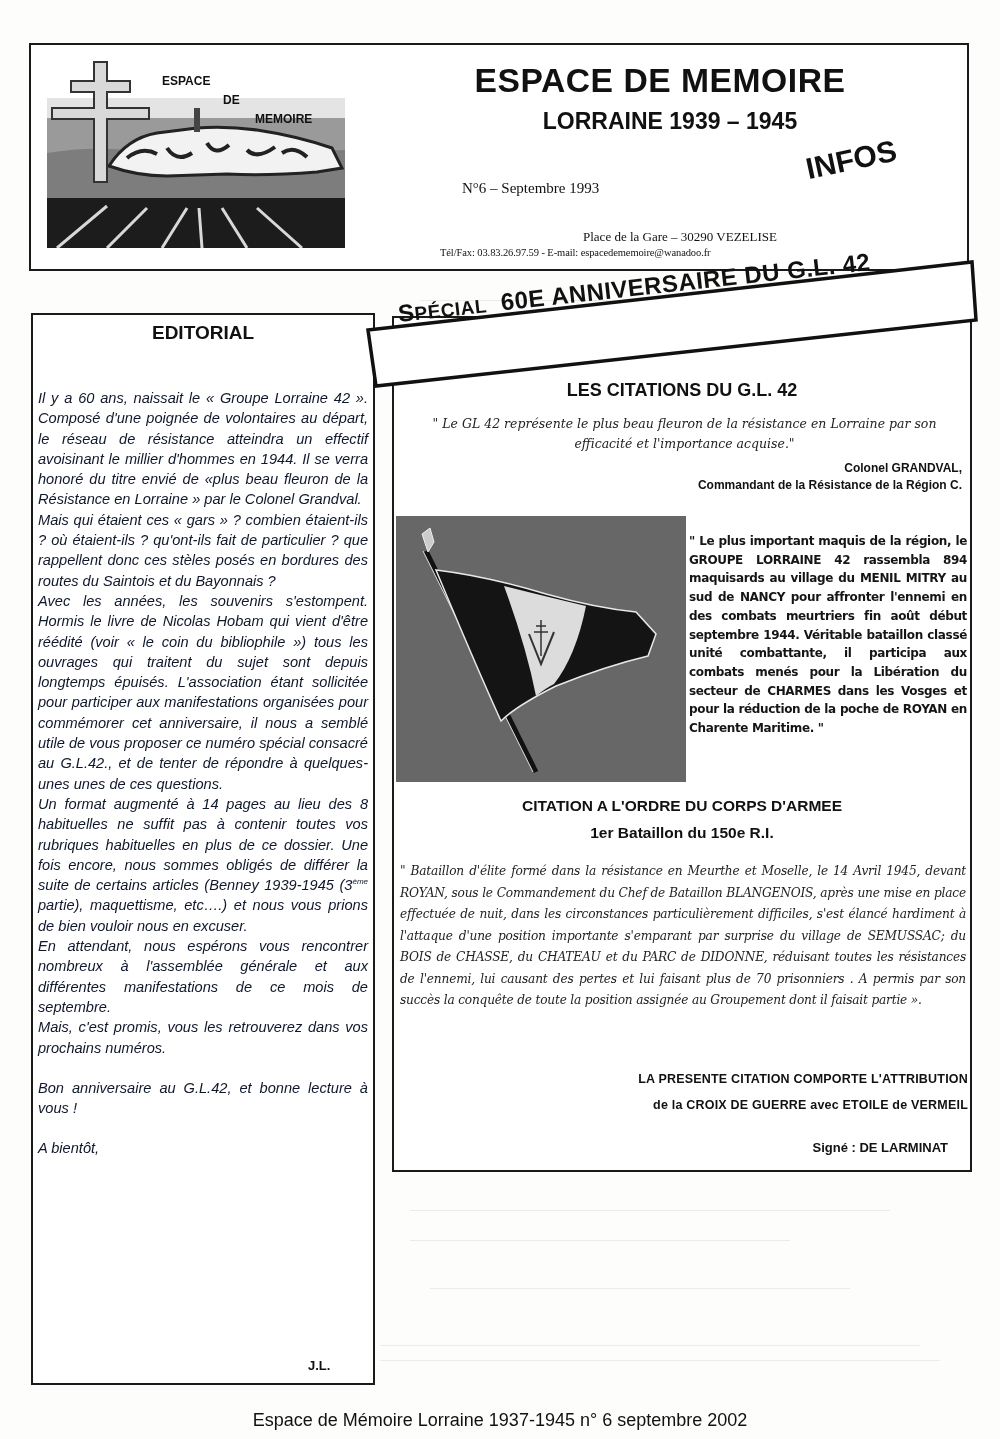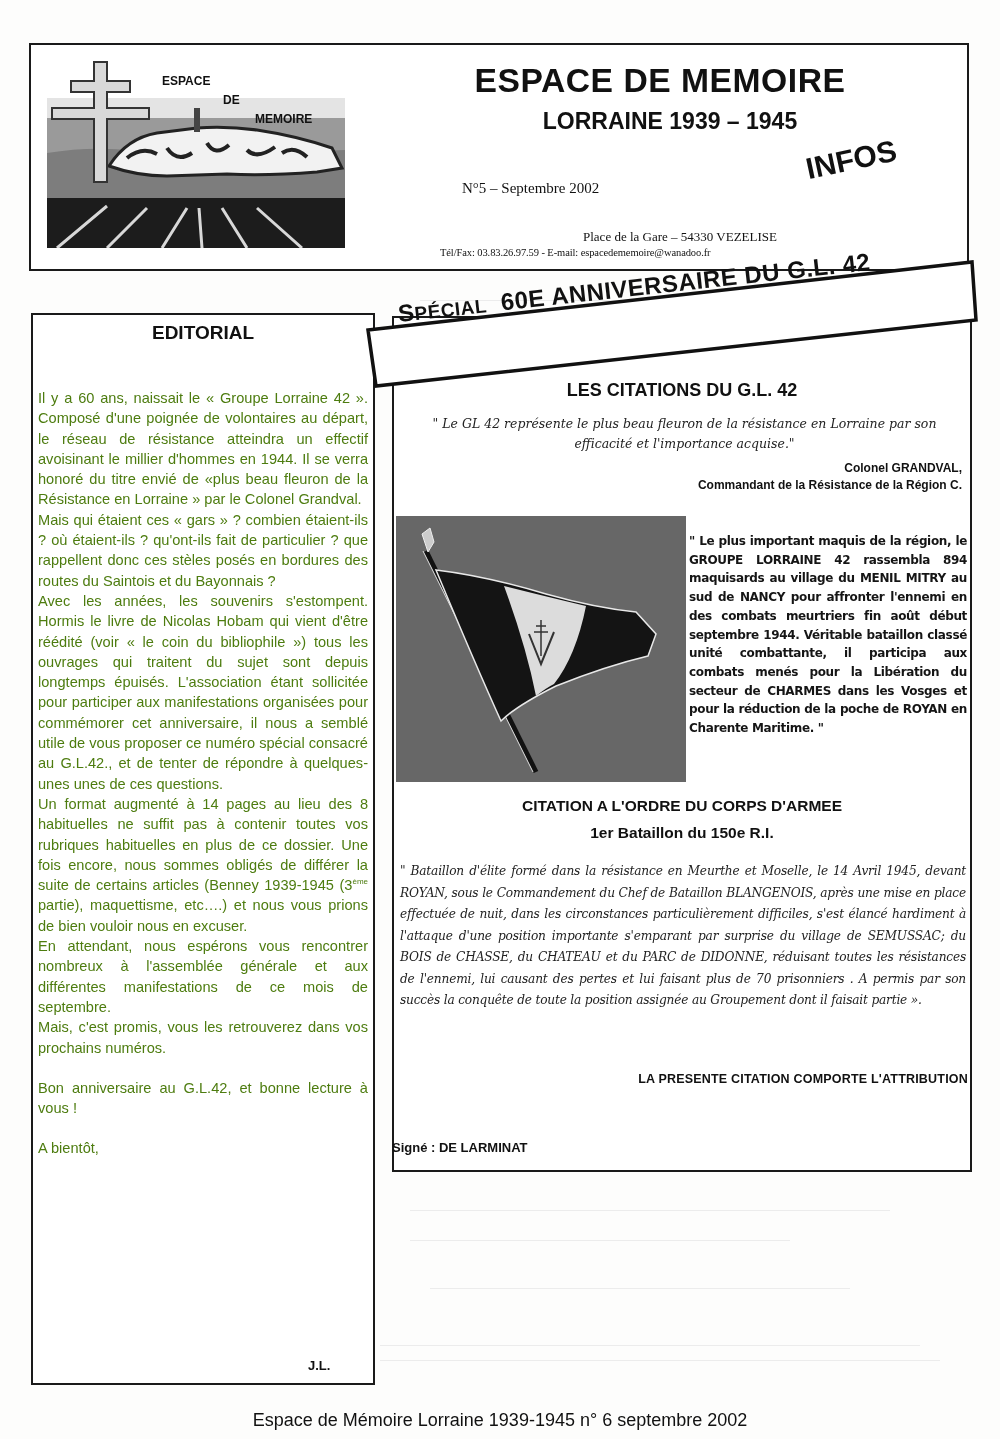--- a/index.html
+++ b/index.html
@@ -43,21 +43,22 @@
     left: 31px; top: 313px; width: 344px; height: 1072px;
     border: 2px solid #1a1a1a; box-sizing: border-box; background: #fff;
   }
   #editorial-title {
     left: 31px; top: 322px; width: 344px; text-align: center;
     font-weight: 900; font-size: 19px;
   }
   #editorial-body {
     left: 38px; top: 388px; width: 330px;
     font-size: 14.6px; line-height: 20.3px; text-align: justify; font-weight: 500;
-    color: #4d7c0f;
+    color: #0f172a;
+    font-style: italic;
   }
   #editorial-body p { margin: 0; }
   #editorial-body p.gap { margin-top: 20px; }
   #signature { left: 308px; top: 1358px; font-size: 13px; font-weight: 700; }
   sup { font-size: 8px; line-height: 0; }
   
   #special-box {
     left: 392px; top: 316px; width: 580px; height: 856px;
     border: 2px solid #1a1a1a; box-sizing: border-box; background: #fff;
   }
@@ -95,21 +96,21 @@
   }
   #citation-body {
     left: 400px; top: 861px; width: 566px; text-align: justify;
     font-size: 12.2px; line-height: 21.5px; letter-spacing: -0.2px;
   }
   #attribution {
     left: 392px; top: 1066px; width: 576px; text-align: right;
     font-weight: 900; font-size: 12.5px; line-height: 26px; letter-spacing: 0.2px;
   }
   #signed {
-    left: 392px; top: 1140px; width: 556px; text-align: left;
+    left: 392px; top: 1140px; width: 556px; text-align: right;
     font-size: 13px; font-weight: 700;
   }
   
   .ghost { background: #ececec; height: 1px; }
   #footer {
     left: 0; top: 1410px; width: 1000px; text-align: center;
     font-size: 18px; font-weight: 500;
   }
 </style>
 </head>
@@ -136,23 +137,23 @@
     <rect x="5" y="50" width="97" height="11"></rect>
     <rect x="48" y="5" width="11" height="118" stroke="none"></rect>
   </g>
   <text x="115" y="27" font-family="Liberation Sans, sans-serif" font-weight="900" font-size="12" fill="#111">ESPACE</text>
   <text x="176" y="46" font-family="Liberation Sans, sans-serif" font-weight="900" font-size="12" fill="#111">DE</text>
   <text x="208" y="65" font-family="Liberation Sans, sans-serif" font-weight="900" font-size="12" fill="#111">MEMOIRE</text>
 </svg>
 
 <div id="masthead-title" class="abs">ESPACE DE MEMOIRE</div>
 <div id="masthead-sub" class="abs">LORRAINE 1939 – 1945</div>
-<div id="issue" class="abs">N°5 – Septembre 2002</div>
+<div id="issue" class="abs">N°6 – Septembre 1993</div>
 <div id="infos" class="abs">INFOS</div>
-<div id="address" class="abs">Place de la Gare – 54330 VEZELISE</div>
+<div id="address" class="abs">Place de la Gare – 30290 VEZELISE</div>
 <div id="contact" class="abs">Tél/Fax: 03.83.26.97.59 - E-mail: espacedememoire@wanadoo.fr</div>
 
 <div id="editorial-box" class="abs"></div>
 <div id="editorial-title" class="abs">EDITORIAL</div>
 <div id="editorial-body" class="abs">
   <p>Il y a 60 ans, naissait le « Groupe Lorraine 42 ». Composé d'une poignée de volontaires au départ, le réseau de résistance atteindra un effectif avoisinant le millier d'hommes en 1944. Il se verra honoré du titre envié de «plus beau fleuron de la Résistance en Lorraine » par le Colonel Grandval.</p>
   <p>Mais qui étaient ces « gars » ? combien étaient-ils ? où étaient-ils ? qu'ont-ils fait de particulier ? que rappellent donc ces stèles posés en bordures des routes du Saintois et du Bayonnais ?</p>
   <p>Avec les années, les souvenirs s'estompent. Hormis le livre de Nicolas Hobam qui vient d'être réédité (voir « le coin du bibliophile ») tous les ouvrages qui traitent du sujet sont depuis longtemps épuisés. L'association étant sollicitée pour participer aux manifestations organisées pour commémorer cet anniversaire, il nous a semblé utile de vous proposer ce numéro spécial consacré au G.L.42., et de tenter de répondre à quelques-unes unes de ces questions.</p>
   <p><span>Un format augmenté à 14 pages au lieu des 8 habituelles ne suffit pas à contenir toutes vos rubriques habituelles en plus de ce dossier. Une fois encore, nous sommes obligés de différer la suite de certains articles (Benney 1939-1945 (3</span><sup>ème</sup><span> partie), maquettisme, etc….) et nous vous prions de bien vouloir nous en excuser.</span></p>
   <p>En attendant, nous espérons vous rencontrer nombreux à l'assemblée générale et aux différentes manifestations de ce mois de septembre.</p>
@@ -203,16 +204,17 @@
 
 <div id="quote2" class="abs">" Le plus important maquis de la région, le GROUPE LORRAINE 42 rassembla 894 maquisards au village du MENIL MITRY au sud de NANCY pour affronter l'ennemi en des combats meurtriers fin août début septembre 1944. Véritable bataillon classé unité combattante, il participa aux combats menés pour la Libération du secteur de CHARMES dans les Vosges et pour la réduction de la poche de ROYAN en Charente Maritime. "</div>
 
 <div id="citation-title" class="abs">
   <div>CITATION A L'ORDRE DU CORPS D'ARMEE</div>
   <div>1er Bataillon du 150e R.I.</div>
 </div>
 <div id="citation-body" class="abs hand">" Bataillon d'élite formé dans la résistance en Meurthe et Moselle, le 14 Avril 1945, devant ROYAN, sous le Commandement du Chef de Bataillon BLANGENOIS, après une mise en place effectuée de nuit, dans les circonstances particulièrement difficiles, s'est élancé hardiment à l'attaque d'une position importante s'emparant par surprise du village de SEMUSSAC; du BOIS de CHASSE, du CHATEAU et du PARC de DIDONNE, réduisant toutes les résistances de l'ennemi, lui causant des pertes et lui faisant plus de 70 prisonniers . A permis par son succès la conquête de toute la position assignée au Groupement dont il faisait partie ».</div>
 <div id="attribution" class="abs">
   <div>LA PRESENTE CITATION COMPORTE L'ATTRIBUTION</div>
+  <div>de la CROIX DE GUERRE avec ETOILE de VERMEIL</div>
 </div>
 <div id="signed" class="abs">Signé : DE LARMINAT</div>
 
-<div id="footer" class="abs">Espace de Mémoire Lorraine 1939-1945  n° 6 septembre 2002</div>
+<div id="footer" class="abs">Espace de Mémoire Lorraine 1937-1945  n° 6 septembre 2002</div>
 
 </body></html>

